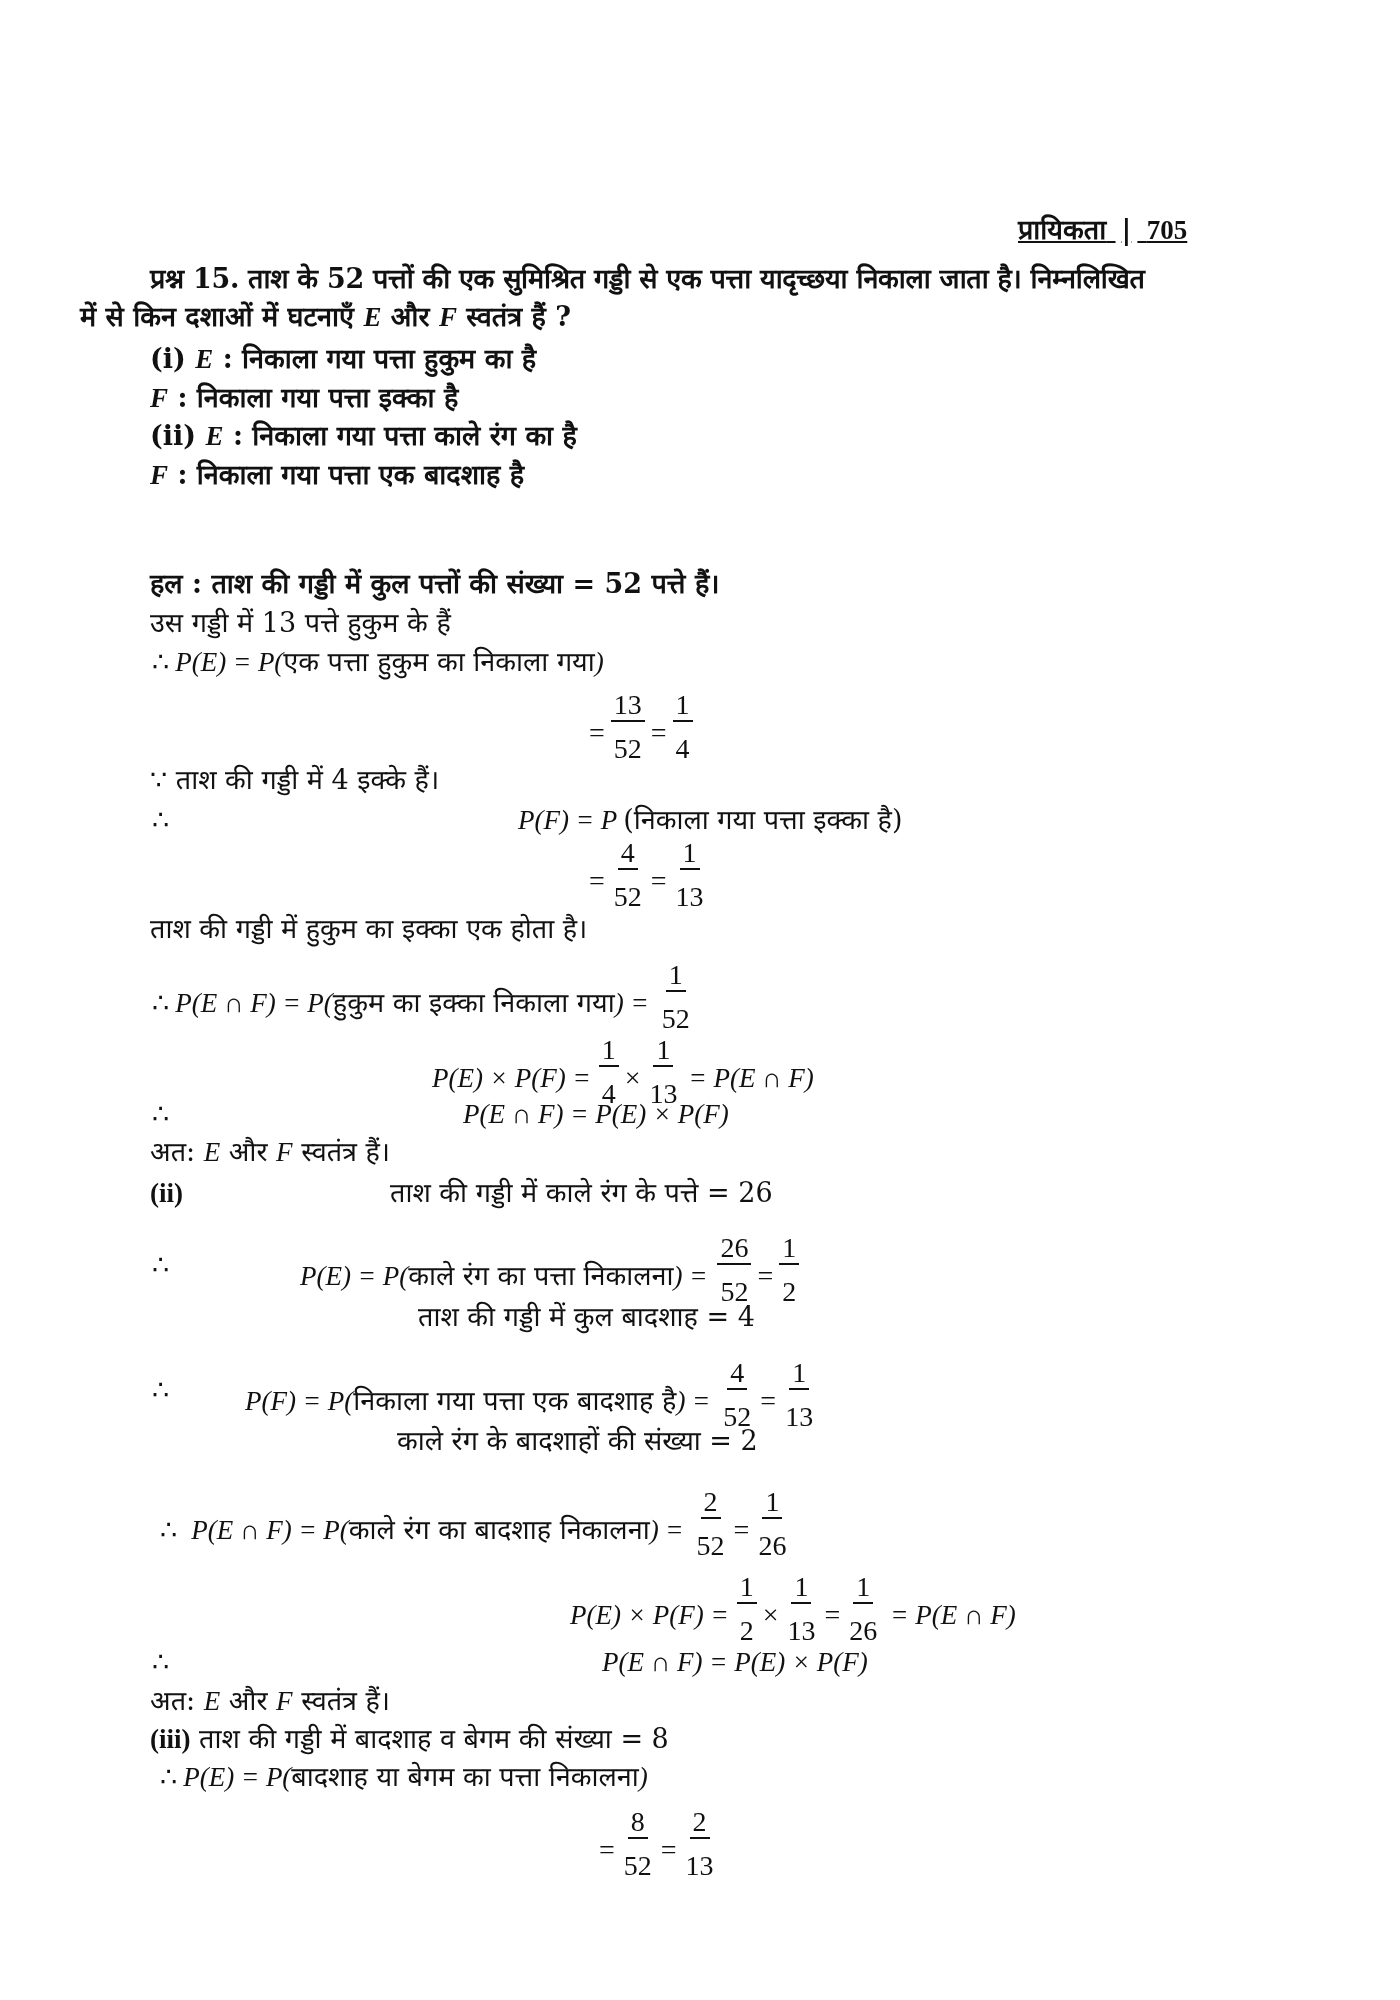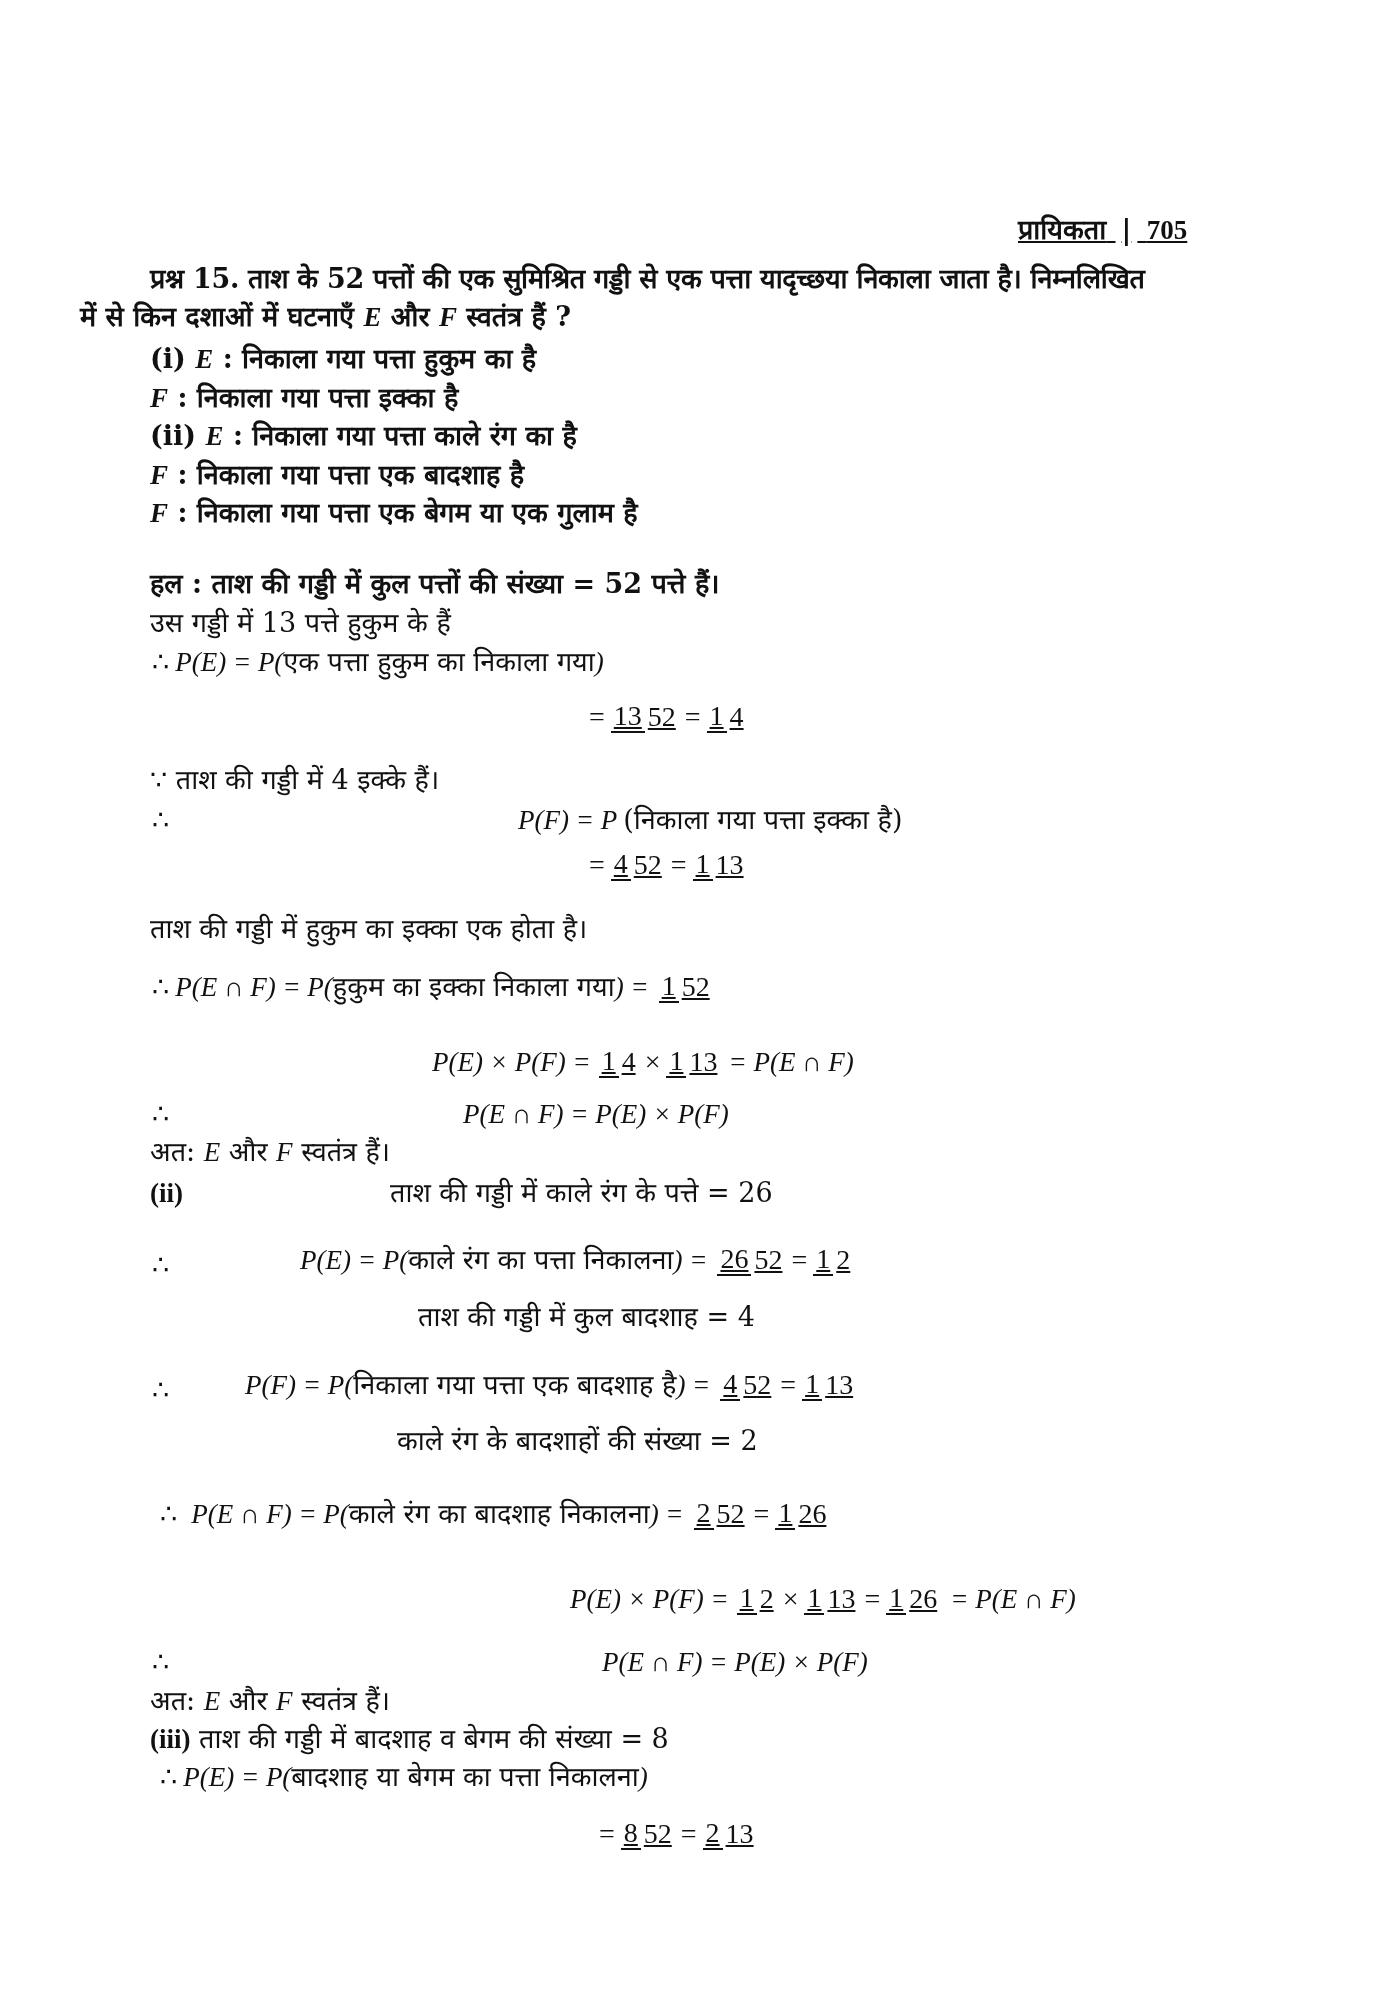--- a/index.html
+++ b/index.html
@@ -3,22 +3,22 @@
 <meta charset="utf-8">
 <style>
   html, body { margin:0; padding:0; background:#ffffff; }
   body { width:1400px; height:2000px; position:relative; overflow:hidden;
          font-family:"DejaVu Serif","Liberation Serif",serif; color:#111; }
   .abs { position:absolute; white-space:nowrap; }
   .b { font-weight:bold; }
   .t { font-size:27px; line-height:34px; }
   .m { font-family:"Liberation Serif","DejaVu Serif",serif; font-style:italic; }
   .up { font-style:normal; font-family:"Liberation Serif",serif; }
-  .frac { display:inline-flex; flex-direction:row; align-items:center; vertical-align:middle;
-          font-family:"Liberation Serif",serif; font-size:28px; line-height:30px; margin:0 2px;text-decoration:underline; }
+  .frac { display:inline-flex; flex-direction:column; align-items:center; vertical-align:middle;
+          font-family:"Liberation Serif",serif; font-size:28px; line-height:30px; margin:0 2px; }
   .frac .num { padding:0 3px; border-bottom:2px solid #111; }
   .frac .den { padding:12px 3px; }
   .row { display:flex; align-items:center; }
   .eq { font-family:"Liberation Serif",serif; font-size:28px; margin:0 4px; }
 </style>
 </head>
 <body>
 
 <div class="abs b t" style="left:1018px; top:213px;text-decoration:underline;">
   <span>प्रायिकता</span>
@@ -29,21 +29,20 @@
 <div class="abs b t" style="left:150px; top:262px; letter-spacing:-0.3px;">प्रश्न 15. ताश के 52 पत्तों की एक सुमिश्रित गड्डी से एक पत्ता यादृच्छया निकाला जाता है। निम्नलिखित</div>
 <div class="abs b t" style="left:80px; top:300px;">
   <span>में से किन दशाओं में घटनाएँ </span><span class="m">E</span><span> और </span><span class="m">F</span><span> स्वतंत्र हैं ?</span>
 </div>
 
 <div class="abs b t" style="left:150px; top:340px; line-height:37.5px;">
   <div><span>(i) </span><span class="m">E</span><span> : निकाला गया पत्ता हुकुम का है</span></div>
   <div><span></span><span class="m">F</span><span> : निकाला गया पत्ता इक्का है</span></div>
   <div><span>(ii) </span><span class="m">E</span><span> : निकाला गया पत्ता काले रंग का है</span></div>
   <div><span></span><span class="m">F</span><span> : निकाला गया पत्ता एक बादशाह है</span></div>
-  <div><span></span><span class="m">F</span><span> : निकाला गया पत्ता एक बेगम या एक गुलाम है</span></div>
 </div>
 
 <div class="abs t" style="left:150px; top:567px; font-weight:bold;">हल : ताश की गड्डी में कुल पत्तों की संख्या = 52 पत्ते हैं।</div>
 <div class="abs t" style="left:150px; top:606px;">उस गड्डी में 13 पत्ते हुकुम के हैं</div>
 
 <div class="abs t row" style="left:152px; top:645px;">
   <span style="margin-right:6px;">∴</span>
   <span class="m">P(E) = P(</span>
   <span>एक पत्ता हुकुम का निकाला गया</span>
   <span class="m">)</span>

